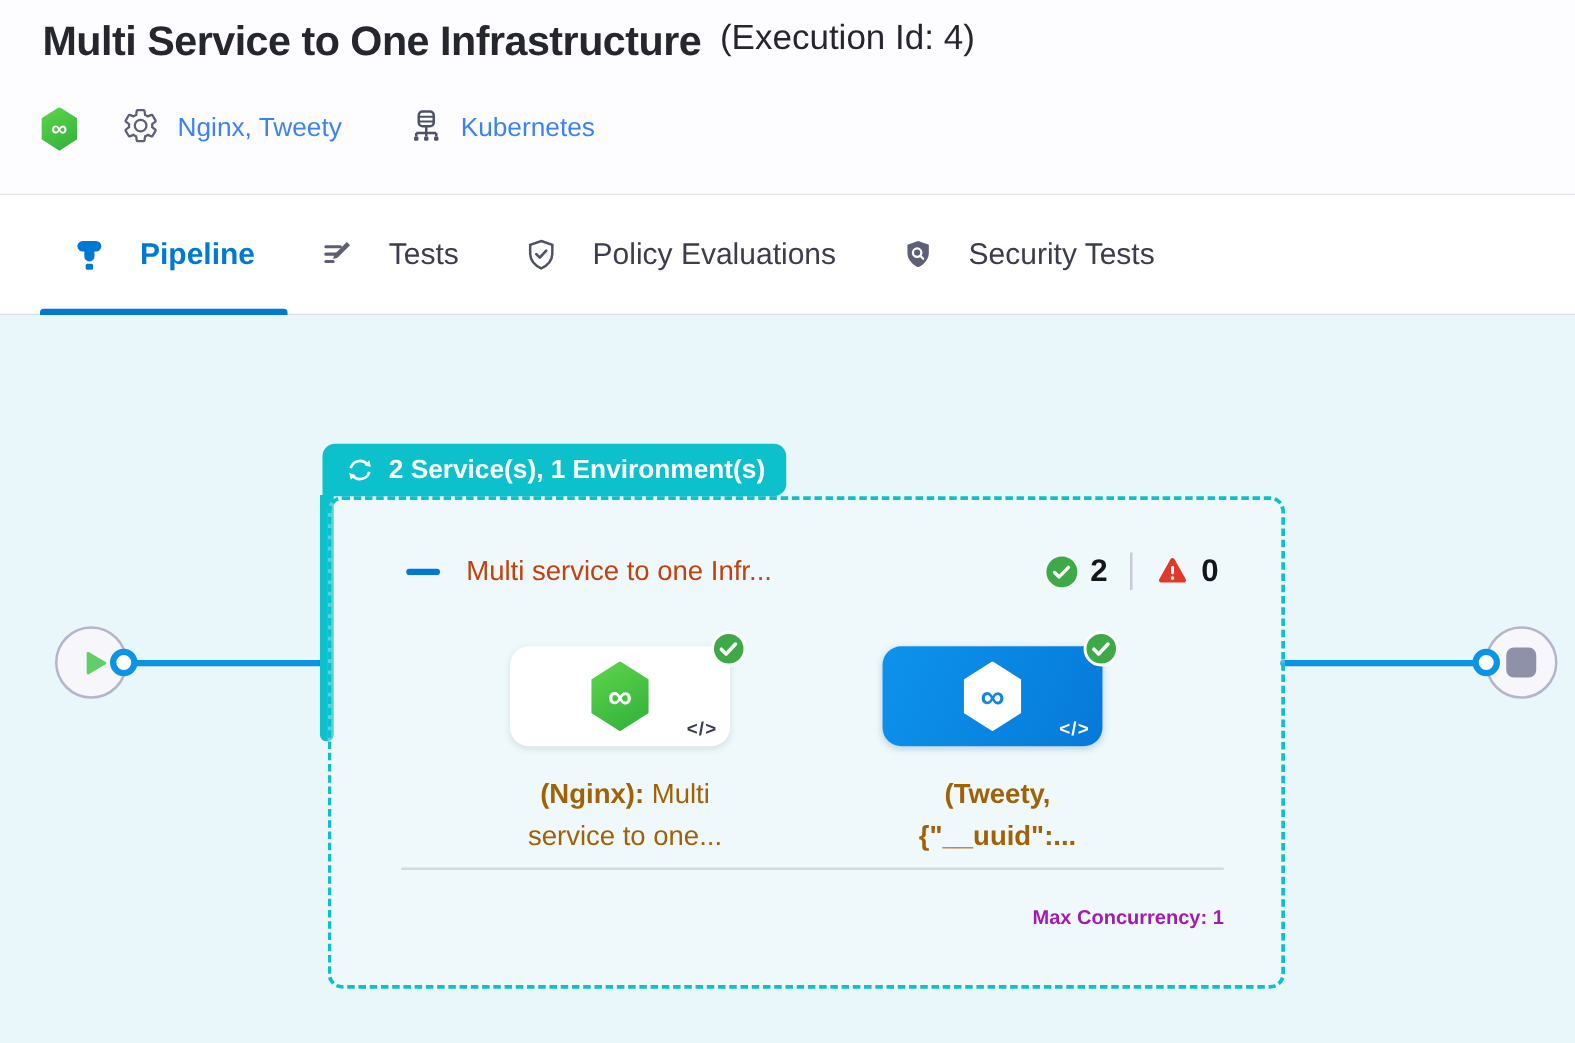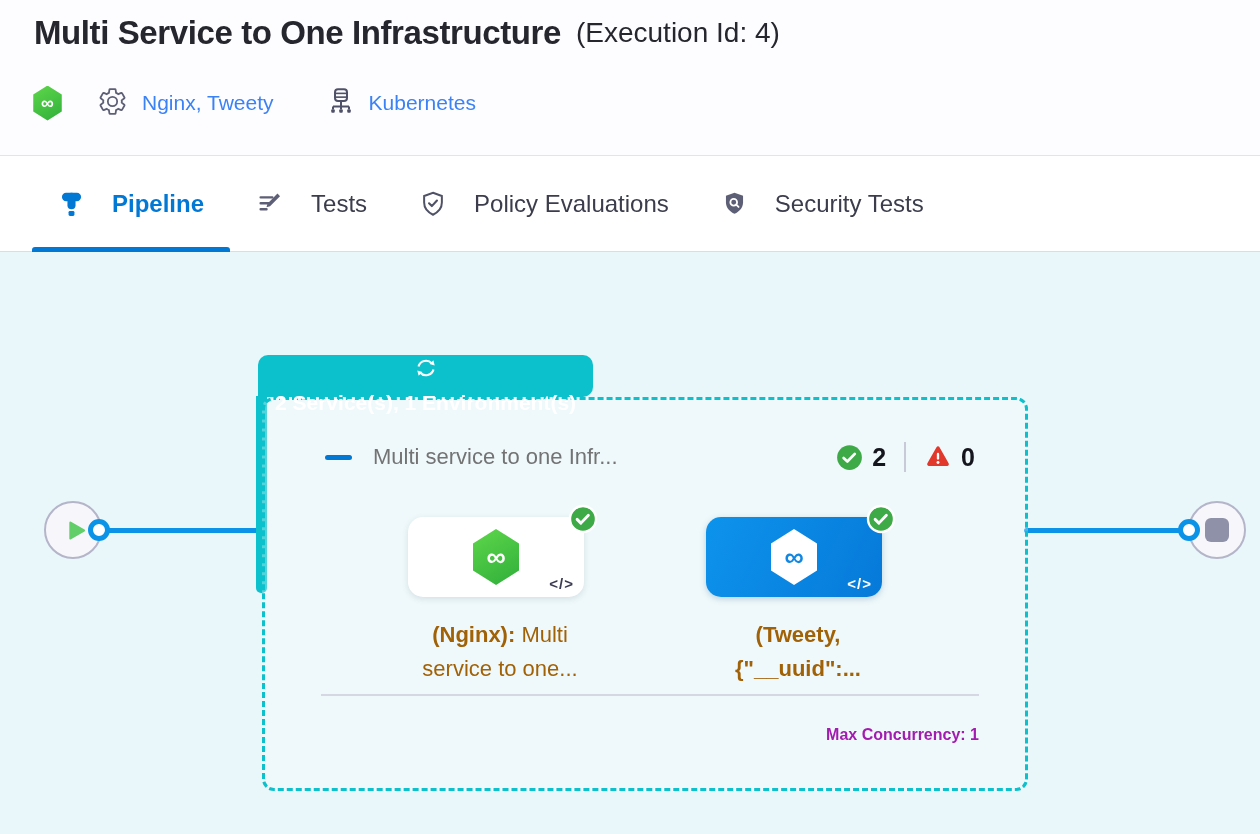--- a/index.html
+++ b/index.html
@@ -1,21 +1,21 @@
 <!DOCTYPE html>
 <html><head>
 <meta charset="utf-8">
 <style>
   html,body{margin:0;padding:0;background:#dfe3e8;}
   *{box-sizing:border-box;font-family:"Liberation Sans", sans-serif;}
   #app{position:relative;width:1260px;height:834px;background:#fff;overflow:hidden;}
 
   
   header{position:absolute;top:0;left:0;width:100%;height:156px;background:#fdfdff;border-bottom:1px solid #e3e4ea;}
-  .title-row{position:absolute;left:34px;top:14px;display:flex;align-items:center;gap:15px;}
+  .title-row{position:absolute;left:34px;top:14px;display:flex;align-items:flex-start;gap:15px;}
   .page-title{margin:0;font-size:33px;font-weight:700;color:#26262f;letter-spacing:-0.4px;}
   .exec-id{font-size:28px;font-weight:400;color:#26262f;}
   .meta-row{position:absolute;left:32px;top:84px;height:38px;display:flex;align-items:center;}
   .meta-text{font-size:21px;color:#3b82f6;}
   .hexagon{display:inline-flex;align-items:center;justify-content:center;
     clip-path:polygon(50% 0%,96% 26%,96% 74%,50% 100%,4% 74%,4% 26%);}
   .hex-green{background:linear-gradient(150deg,#5fd74b 0%,#2fae3a 100%);color:#fff;}
   .hex-white{background:#ffffff;color:#1287e2;}
   .hex-sm{width:31px;height:35px;font-size:18px;font-weight:700;}
   .hex-lg{width:50px;height:56px;font-size:27px;font-weight:700;}
@@ -41,30 +41,30 @@
   .edge{position:absolute;height:5px;background:#0b94e7;border-radius:3px;z-index:1;}
   .edge-left{left:98px;top:276px;width:160px;}
   .edge-right{left:1024px;top:276px;width:165px;}
   .port{position:absolute;width:22px;height:22px;border-radius:50%;background:#fff;
     border:5px solid #0b94e7;z-index:3;}
   .port-left{left:88px;top:267px;}
   .port-right{left:1178px;top:267px;}
 
   .stage-badge{position:absolute;left:258px;top:103px;height:42px;z-index:4;display:flex;
     align-items:center;gap:10px;padding:0 17px;background:#0cc0cc;color:#fff;
-    border-radius:10px 10px 10px 0;font-size:21px;font-weight:600;cursor:pointer;flex-direction:column;}
+    border-radius:10px 10px 10px 0;font-size:21px;font-weight:600;cursor:pointer;}
   .stage-sidebar{position:absolute;left:256px;top:144px;width:11px;height:197px;background:#0cc0cc;
     border-radius:0 0 5px 5px;z-index:2;}
 
   .stage-box{position:absolute;left:262px;top:145px;width:766px;height:394px;
     border:3px dashed #0cc0cc;border-radius:12px;background:rgba(255,255,255,0.30);z-index:2;}
   .stage-head{position:absolute;left:58px;right:50px;top:42px;display:flex;align-items:center;}
   .collapse-btn{border:none;background:transparent;padding:6px 2px;cursor:pointer;display:flex;align-items:center;}
   .minus-bar{width:27px;height:5px;border-radius:3px;background:#0278d5;display:block;}
-  .stage-name{margin-left:19px;font-size:22px;color:#737373;}
+  .stage-name{margin-left:19px;font-size:22px;color:#c2410c;}
   .stage-status{margin-left:auto;display:flex;align-items:center;gap:9px;}
   .count{font-size:25px;font-weight:600;color:#15151d;}
   .vdiv{width:2px;height:30px;background:#c9cad7;margin:0 9px;}
 
   .card{position:absolute;width:176px;height:80px;border-radius:15px;display:flex;
     align-items:center;justify-content:center;cursor:pointer;}
   .card-white{left:143px;top:117px;background:#ffffff;box-shadow:0 2px 6px rgba(50,70,90,0.14);}
   .card-blue{left:441px;top:117px;background:linear-gradient(115deg,#0d93ec 0%,#0679d9 100%);
     box-shadow:0 2px 6px rgba(30,90,140,0.25);}
   .badge-check{position:absolute;right:-14px;top:-13px;width:30px;height:30px;}

